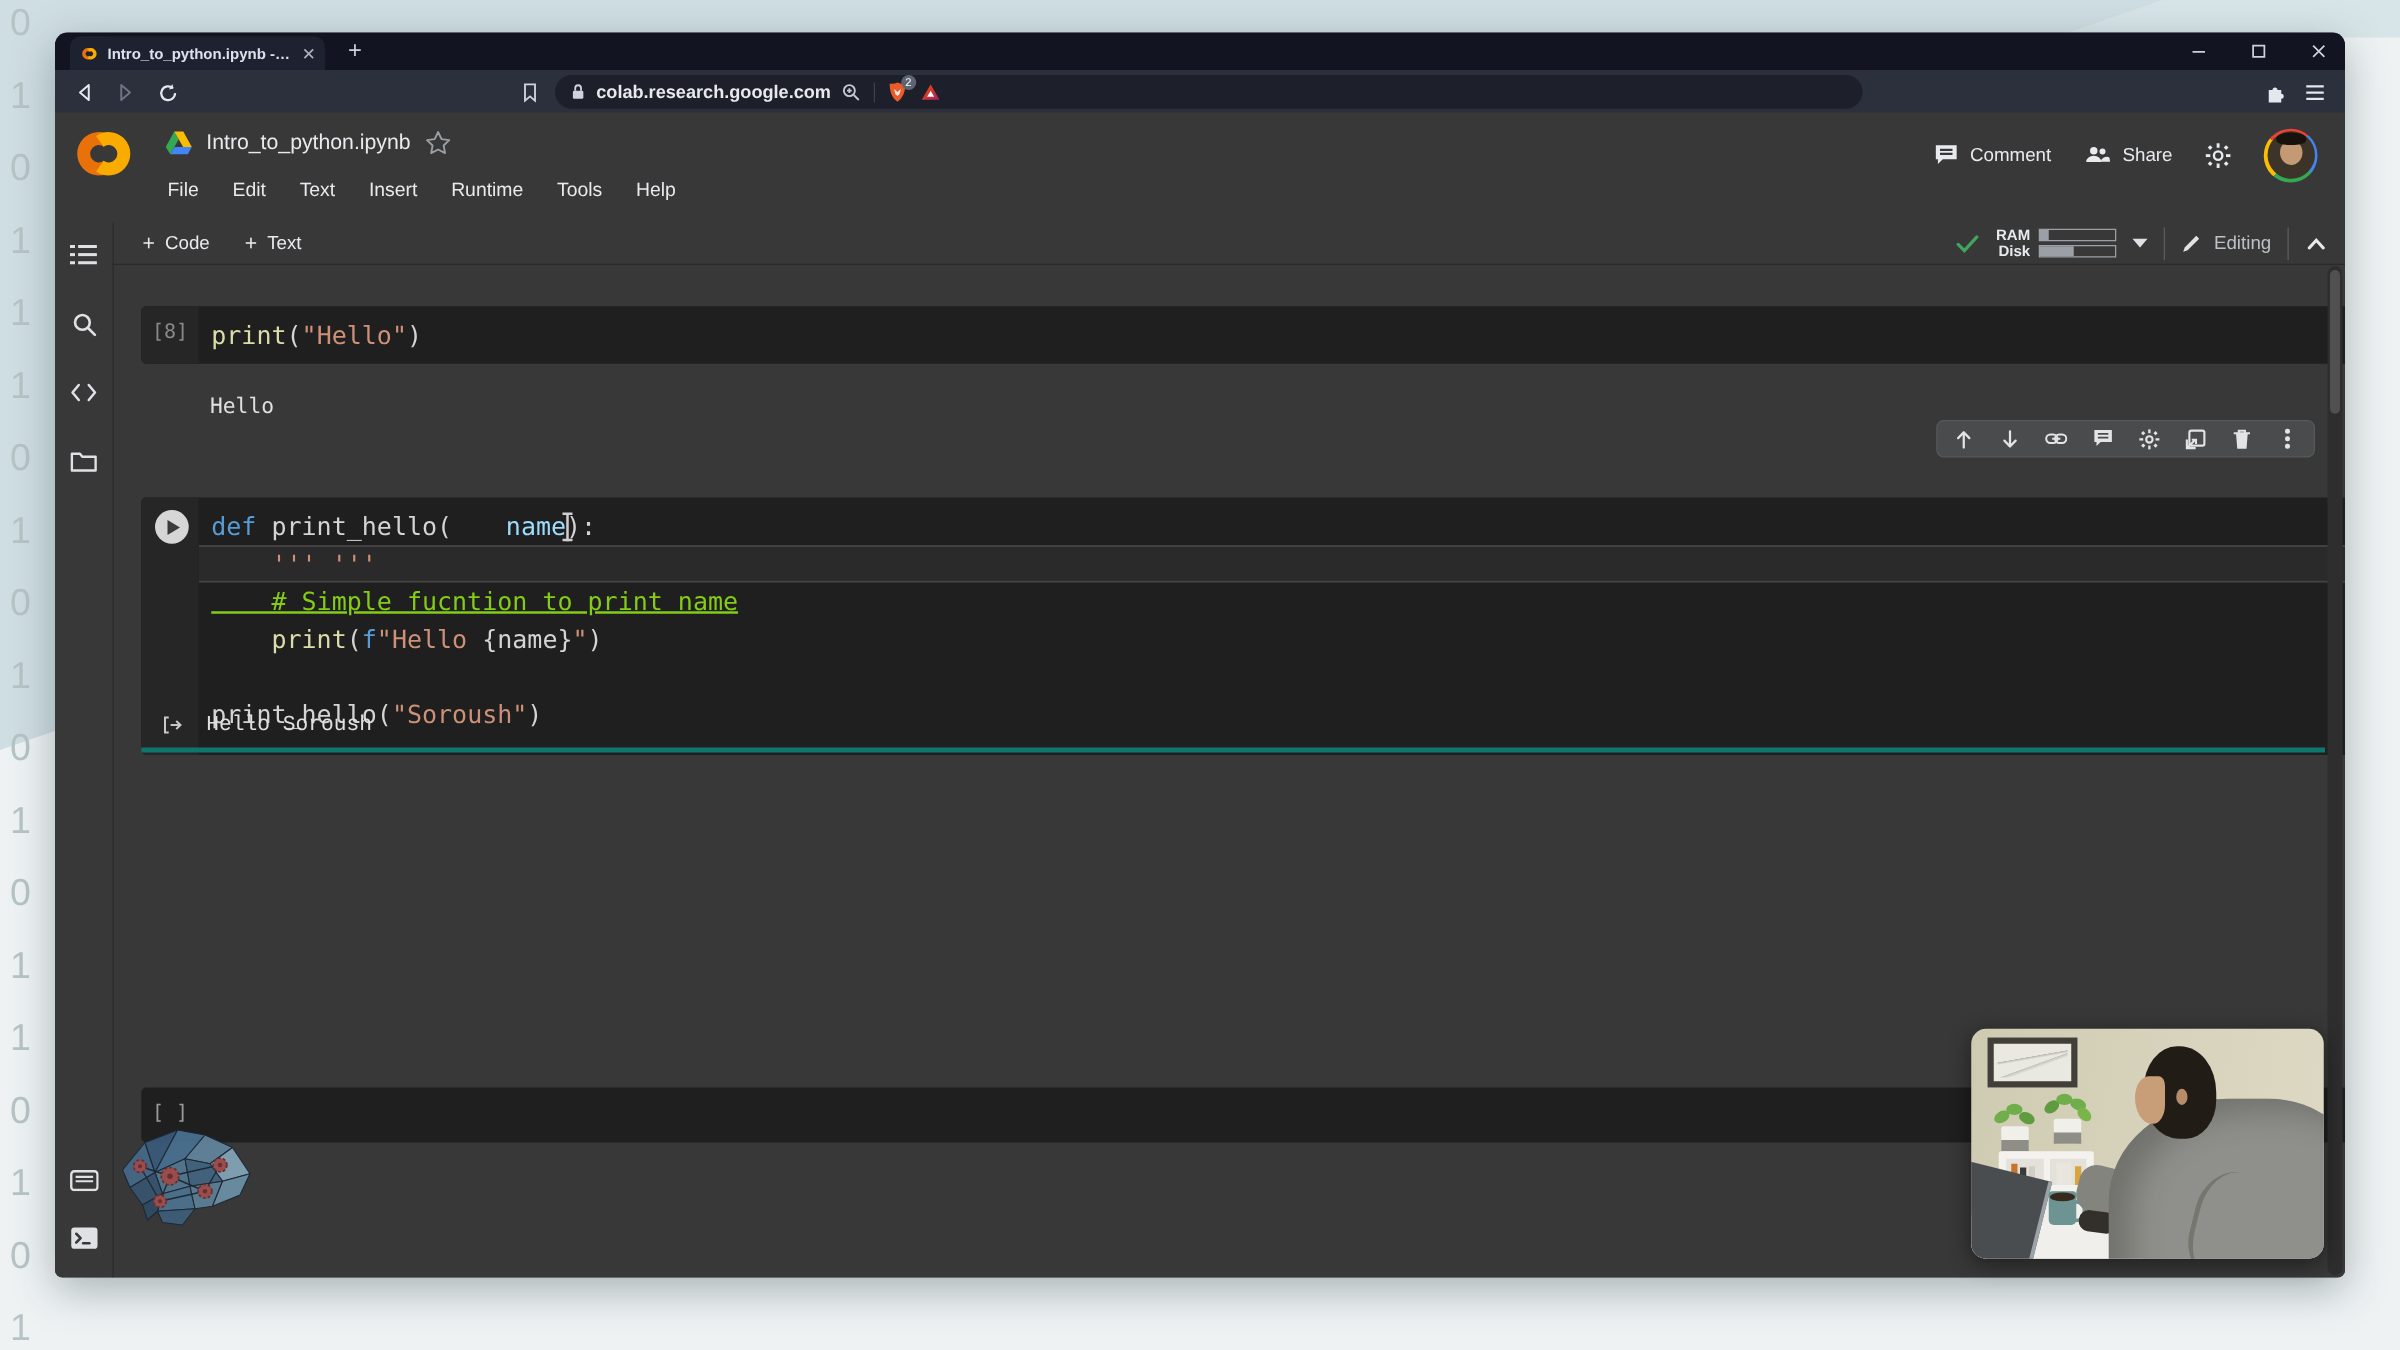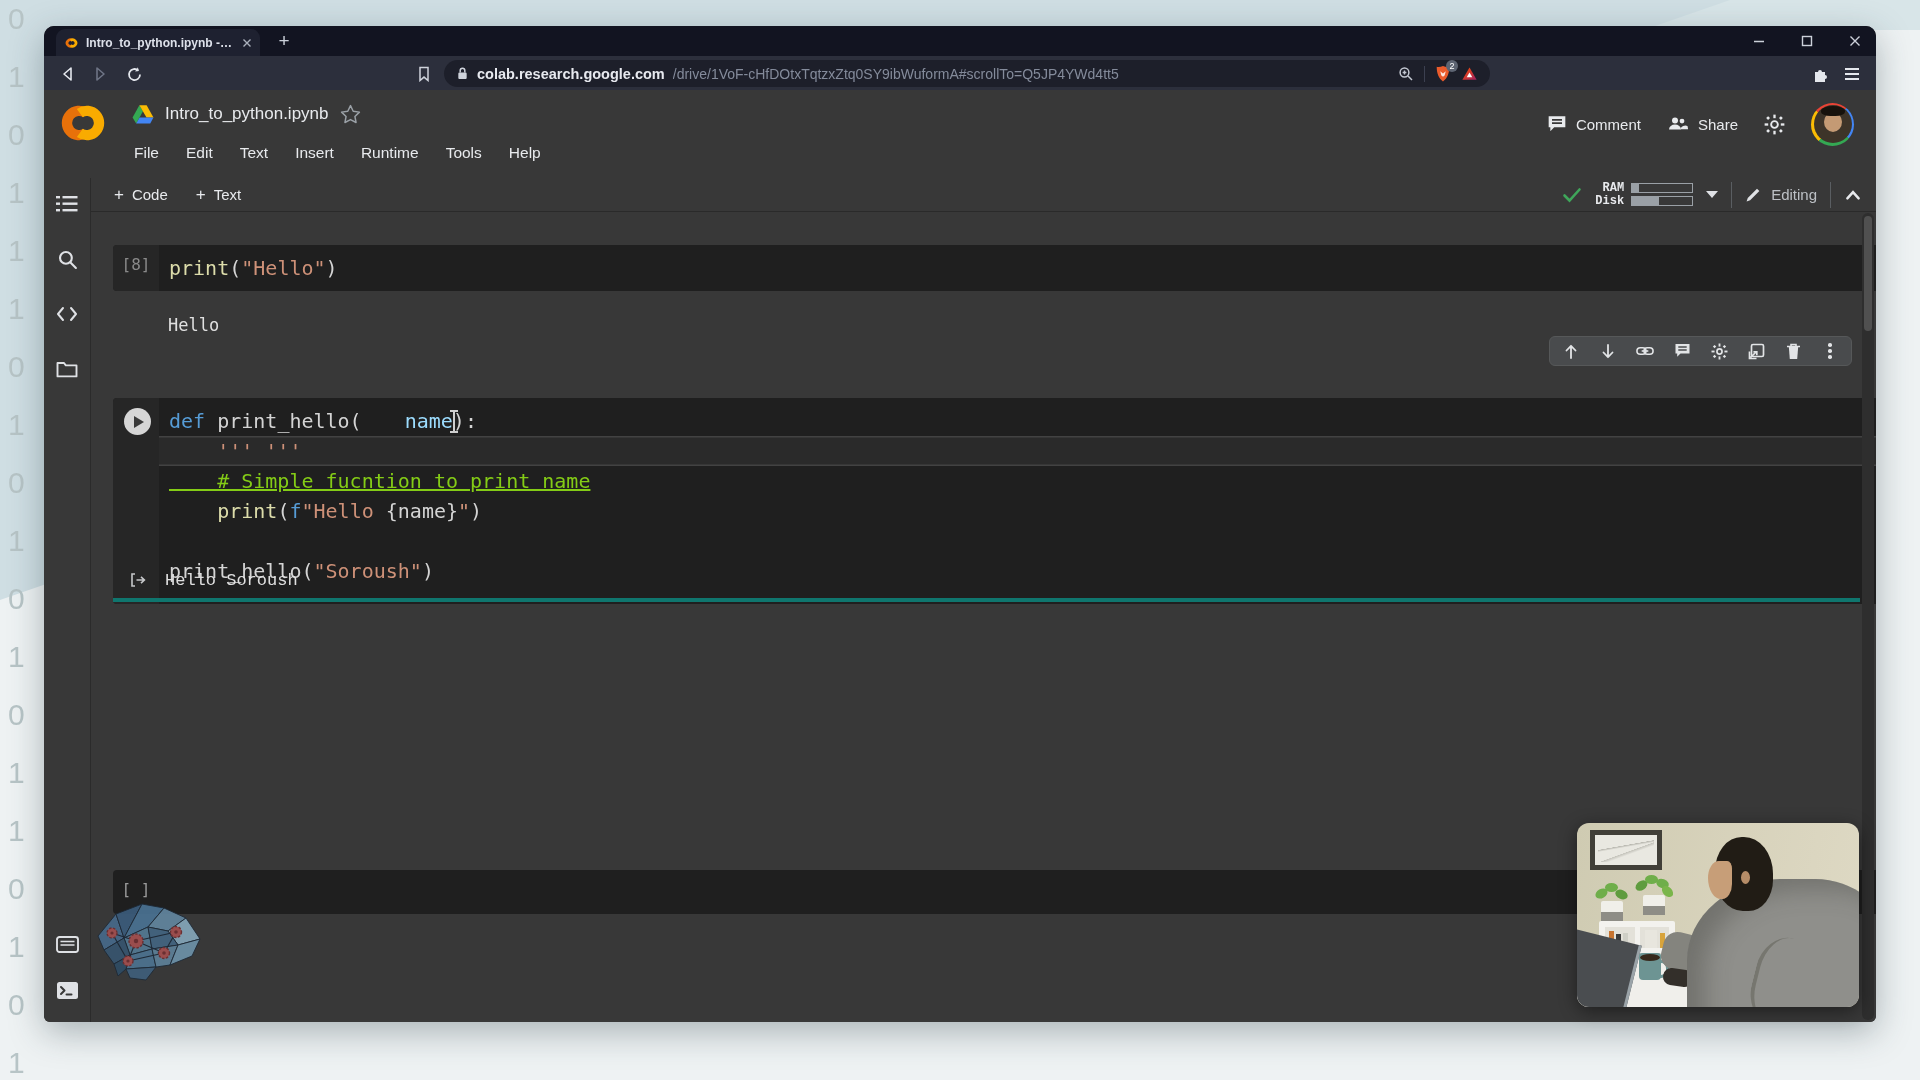--- a/index.html
+++ b/index.html
@@ -50,21 +50,21 @@
           background:conic-gradient(from -50deg,#ea4335 0 25%,#4285f4 0 50%,#34a853 0 75%,#fbbc04 0 100%);}
   .avatar-inner{width:100%;height:100%;border-radius:50%;background:#3d3429;position:relative;overflow:hidden;}
   .avatar-inner::before{content:"";position:absolute;left:10px;top:7px;width:18px;height:20px;border-radius:50%;background:#c49a74;}
   .avatar-inner::after{content:"";position:absolute;left:7px;top:1px;width:24px;height:10px;border-radius:50% 50% 40% 40%;background:#17120c;}
   .c-toolbar{position:absolute;left:46px;top:88px;right:0;height:34px;border-bottom:1px solid #2a2a2a;
              display:flex;align-items:center;padding-left:24px;box-sizing:border-box;}
   .tb-btn{display:flex;align-items:center;gap:8px;font-size:15px;color:#e8eaed;margin-right:28px;}
   .tb-plus{font-size:17px;color:#e8eaed;}
   .tb-right{margin-left:auto;display:flex;align-items:center;gap:13px;margin-right:14px;}
   .ramdisk{display:flex;align-items:center;gap:7px;}
-  .rd-labels{display:flex;flex-direction:column;align-items:flex-end;line-height:13px;font-size:12px;font-weight:bold;font-family:Liberation Mono, monospace;}
+  .rd-labels{display:flex;flex-direction:column;align-items:flex-end;line-height:13px;font-size:12px;font-weight:bold;}
   .rd-bars{display:flex;flex-direction:column;gap:3px;}
   .bar{width:62px;height:10px;border:1.5px solid #9aa0a6;box-sizing:border-box;}
   .bar .fill{height:100%;background:#9aa0a6;}
   .caret-down{width:0;height:0;border-left:6px solid transparent;border-right:6px solid transparent;border-top:7px solid #dfe1e5;}
   .tb-div{width:1px;height:26px;background:#5a5e62;}
   .editing{display:flex;align-items:center;gap:9px;color:#bcc0c5;font-size:15px;}
   
   .sidebar{position:absolute;left:0;top:88px;bottom:0;width:46px;border-right:1px solid #2b2b2b;}
   .sb-top{position:absolute;left:0;top:14px;width:46px;display:flex;flex-direction:column;align-items:center;gap:31px;}
   .sb-bottom{position:absolute;left:0;bottom:20px;width:46px;display:flex;flex-direction:column;align-items:center;gap:22px;}
@@ -214,21 +214,20 @@
       <svg width="14" height="16" viewBox="0 0 14 16">
           <path d="M3 1.5 h8 v13 l-4-3.4 -4 3.4 z" fill="none" stroke="#cfd3dc" stroke-width="1.5"></path>
         </svg>
     </span>
     <div class="urlpill">
       <svg class="ico" width="13" height="15" viewBox="0 0 14 16">
         <rect x="2.5" y="7" width="9" height="7" rx="1.2" fill="#cfd3dc"></rect>
         <path d="M4.5 7 V4.8 a2.5 2.5 0 0 1 5 0 V7" fill="none" stroke="#cfd3dc" stroke-width="1.6"></path>
       </svg>
       <span class="url-domain">colab.research.google.com</span>
-      <span class="url-path">/drive/1VoF-cHfDOtxTqtzxZtq0SY9ibWuformA#scrollTo=Q5JP4YWd4tt5</span>
       <div class="pill-right">
         <svg class="ico" width="16" height="16" viewBox="0 0 16 16">
           <circle cx="6.5" cy="6.5" r="4.4" fill="none" stroke="#c3c8d2" stroke-width="1.5"></circle>
           <path d="M10 10 L14 14 M4.6 6.5 H8.4 M6.5 4.6 V8.4" stroke="#c3c8d2" stroke-width="1.5"></path>
         </svg>
         <span class="pill-div"></span>
         <span class="shield-wrap">
           <svg class="ico" width="16" height="18" viewBox="0 0 16 18">
             <path d="M8 1 C10 1.9 12.3 2.2 14.3 1.8 C14.3 8 12.5 13.4 8 16.4 C3.5 13.4 1.7 8 1.7 1.8 C3.7 2.2 6 1.9 8 1 Z" fill="#ea5b2b"></path>
             <path d="M5.2 6.2 L8 8.6 L10.8 6.2 L9.6 10.4 L8 11.8 L6.4 10.4 Z" fill="#fff" opacity=".85"></path>

